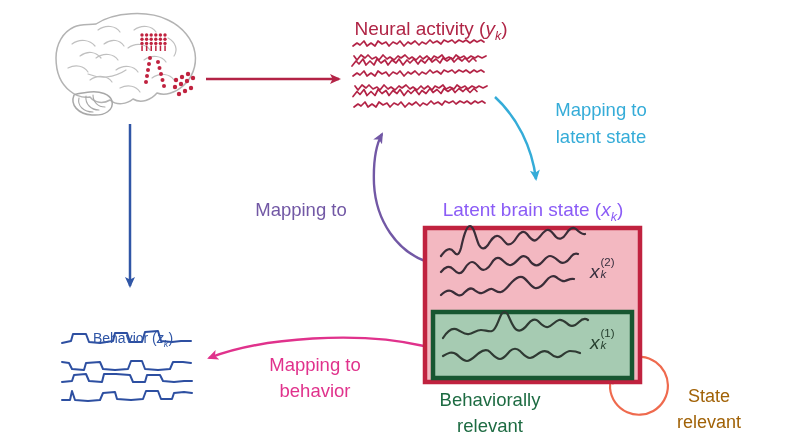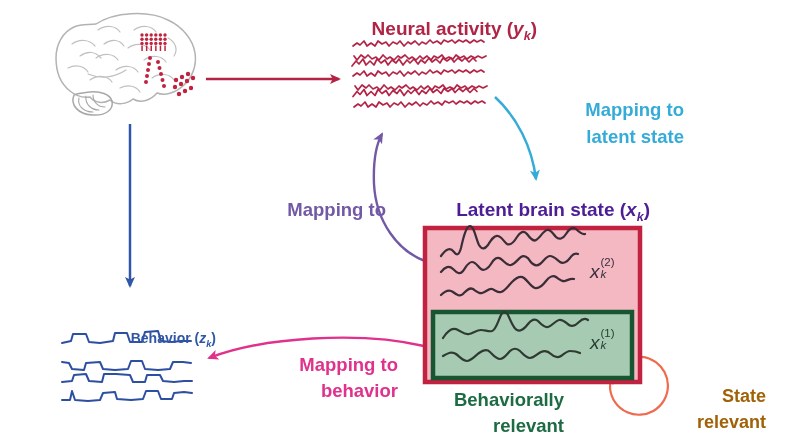--- a/index.html
+++ b/index.html
@@ -1,26 +1,26 @@
 <!DOCTYPE html>
 <html><head>
 <meta charset="utf-8">
 <style>
   html,body{margin:0;padding:0;background:#ffffff;}
   #canvas{
     position:relative;width:800px;height:448px;background:#ffffff;overflow:hidden;
     font-family:"Liberation Sans",sans-serif;
   }
   #diagram-svg{position:absolute;left:0;top:0;}
-  .lbl{position:absolute;text-align:right;font-weight:700;line-height:25px;}
+  .lbl{position:absolute;text-align:center;font-weight:400;line-height:25px;}
   .lbl .var{font-style:italic;}
   .lbl sub{font-size:0.66em;}
   .crimson{color:#b02546;}
   .cyan{color:#35acd8;}
-  .dark{color:#4c1d95;}
+  .dark{color:#8b5cf6;}
   .purple{color:#7258a5;}
   .blue{color:#3056a6;}
   .magenta{color:#e0328c;}
   .green{color:#1d6b42;}
   .orange{color:#a16207;}
   .xlab{position:absolute;display:flex;align-items:flex-start;font-size:19px;}
   .xlab .var{font-style:italic;margin-top:5px;}
   .xlab .stack{display:inline-flex;flex-direction:column;font-size:11.5px;line-height:11.5px;margin-left:1px;margin-top:1px;}
   .xlab .stack .ssub{font-style:italic;}
   .x2{color:#372f3e;}

